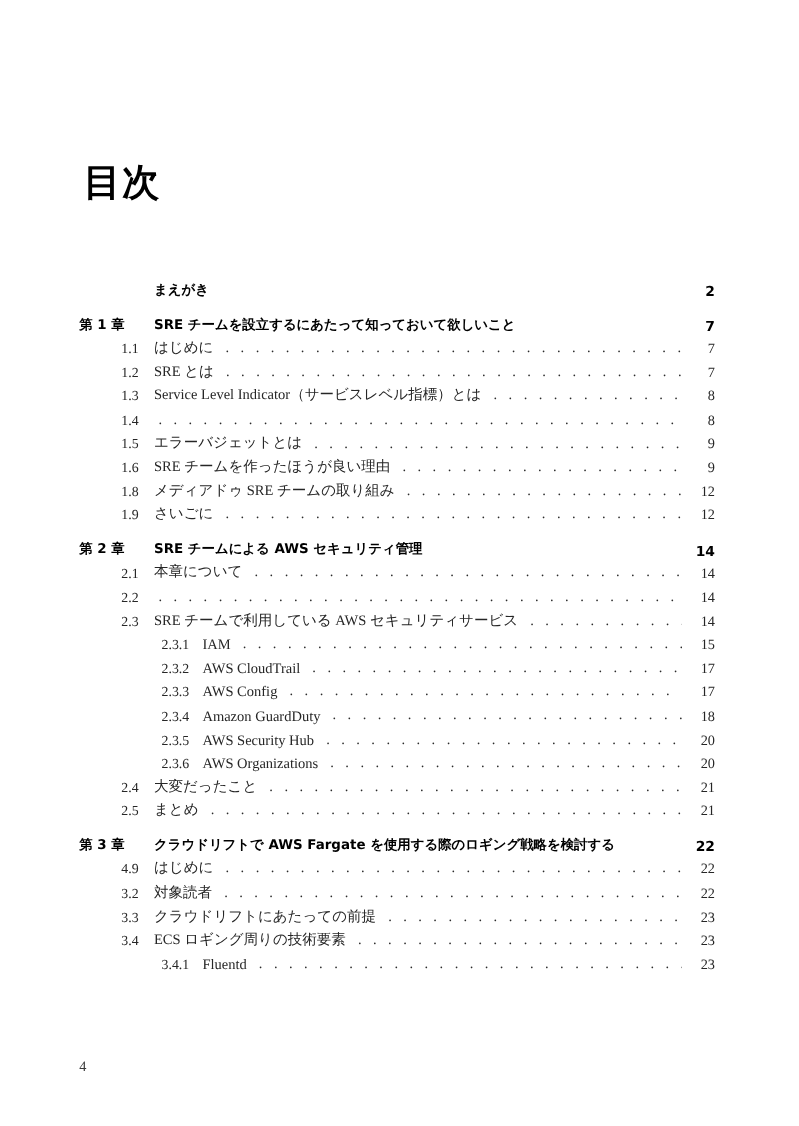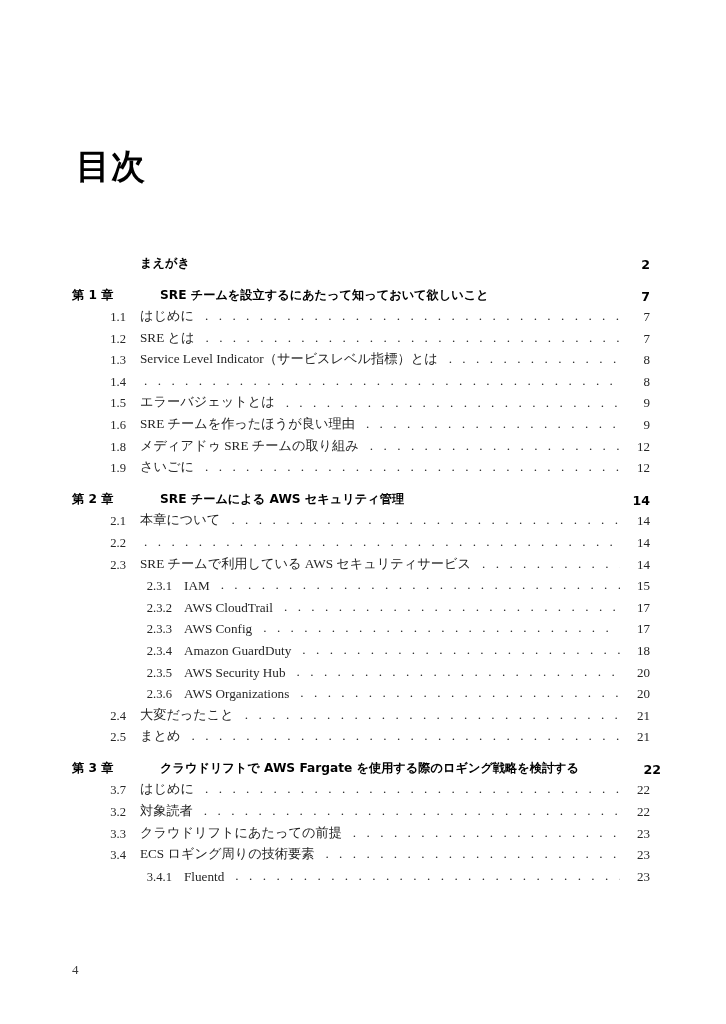--- a/index.html
+++ b/index.html
@@ -121,21 +121,21 @@
     flex: 0 0 auto;
     width: 26px;
     text-align: right;
     white-space: nowrap;
   }
   .entry.level-chapter .pageno { font-size: 12.6px; }
   .entry.level-section .pageno,
   .entry.level-subsection .pageno { font-size: 13px; }
 
   
-  .entry.gap-before { margin-top: 8.5px; gap: 20px; }
+  .entry.gap-before { margin-top: 8.5px; }
 
   
   .folio {
     position: absolute;
     left: 72px;
     top: 962px;
     font-family: "Liberation Serif", "DejaVu Serif", serif;
     font-size: 13px;
     color: #3a3a3a;
   }
@@ -278,21 +278,21 @@
         <span class="leader"></span>
         <span class="pageno">21</span>
       </div>
       <div class="entry level-chapter no-leader gap-before">
         <span class="num">第 3 章</span>
         <span class="label">クラウドリフトで AWS Fargate を使用する際のロギング戦略を検討する</span>
         <span class="leader"></span>
         <span class="pageno">22</span>
       </div>
       <div class="entry level-section">
-        <span class="num">3.7</span>
+        <span class="num">4.9</span>
         <span class="label">はじめに</span>
         <span class="leader"></span>
         <span class="pageno">22</span>
       </div>
       <div class="entry level-section">
         <span class="num">3.2</span>
         <span class="label">対象読者</span>
         <span class="leader"></span>
         <span class="pageno">22</span>
       </div>

